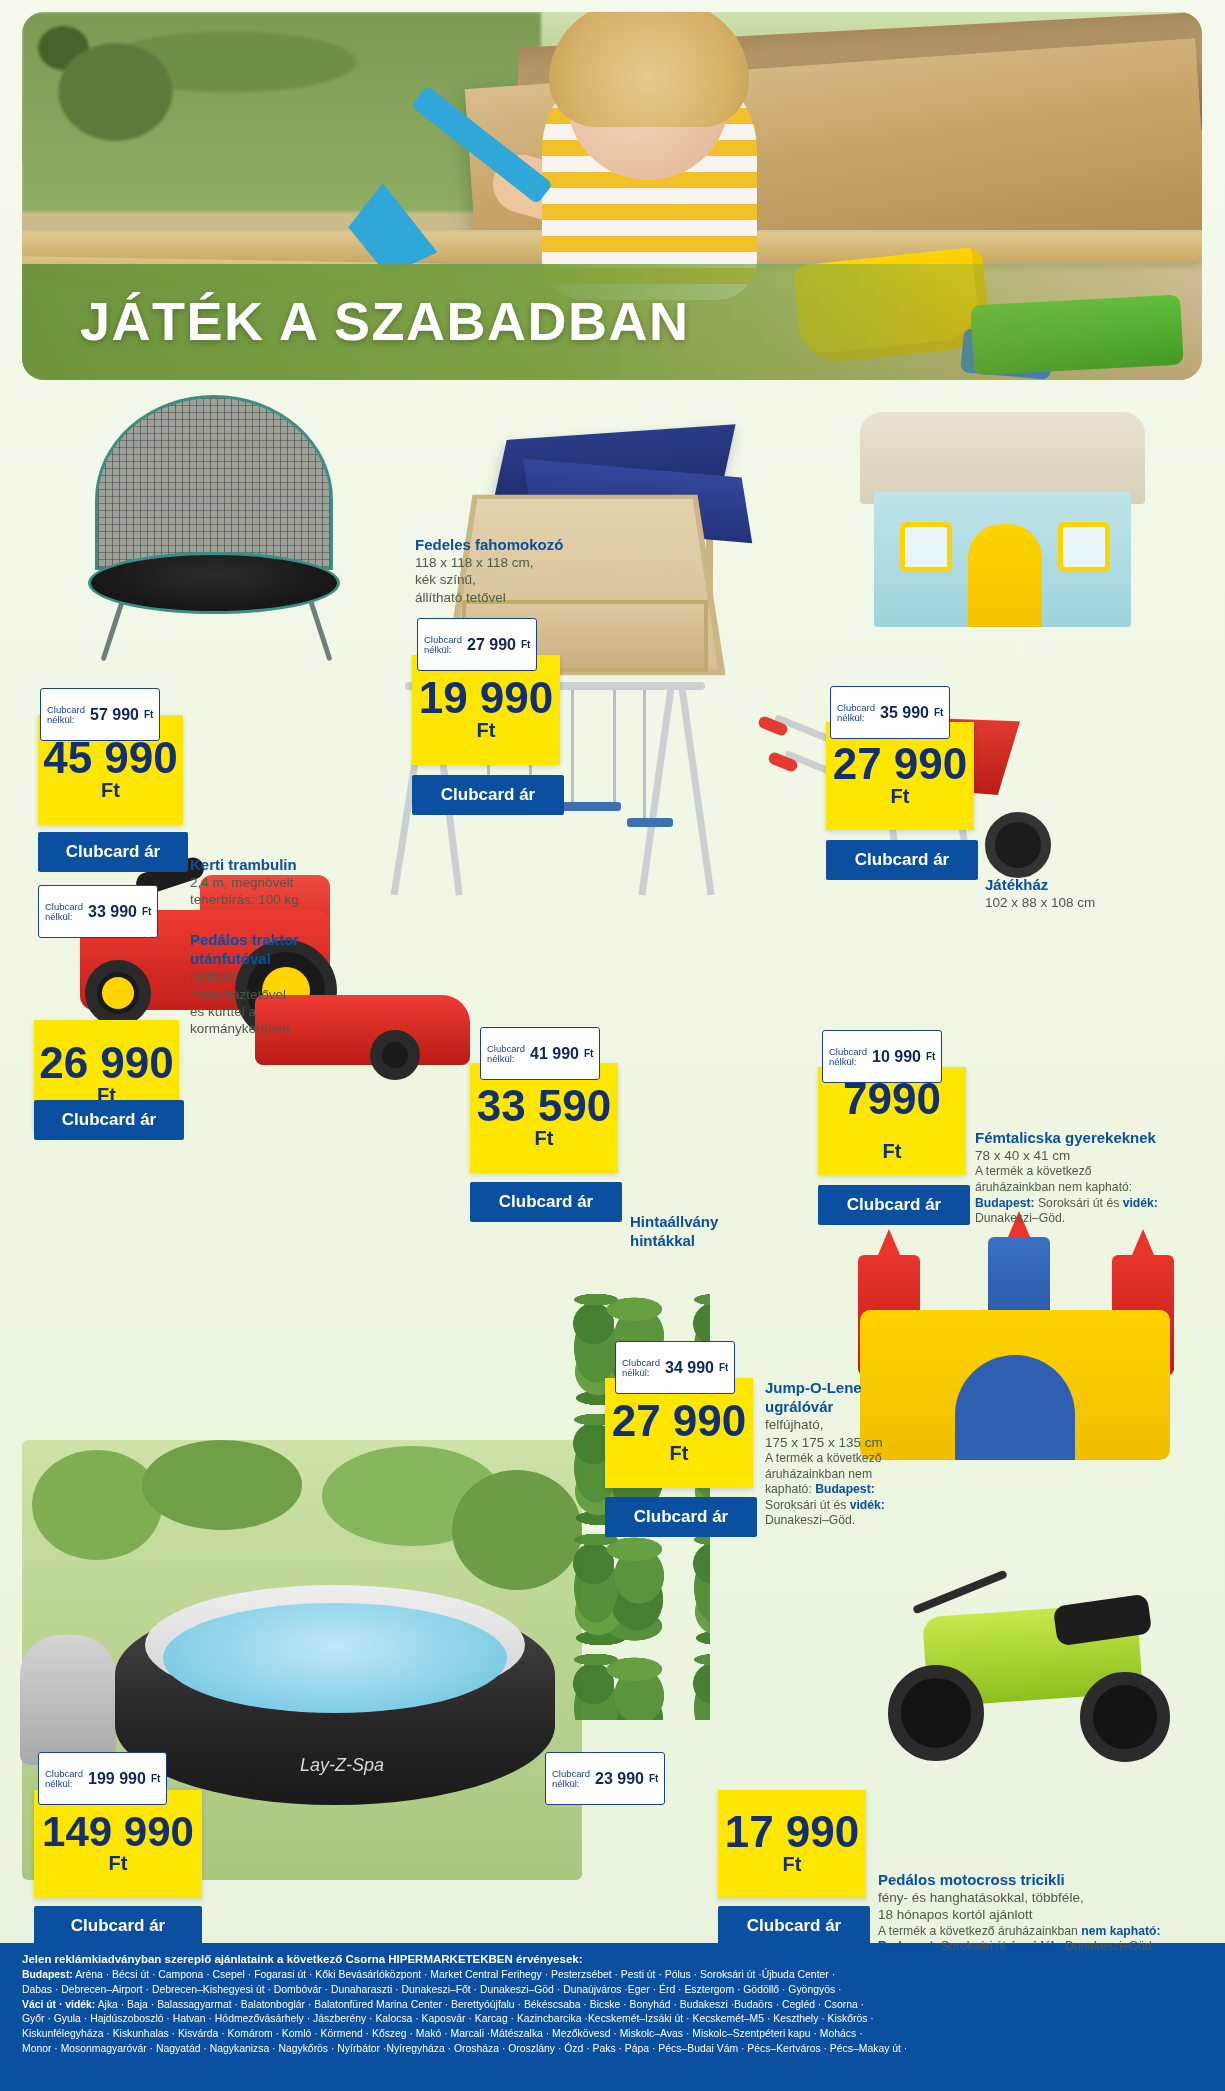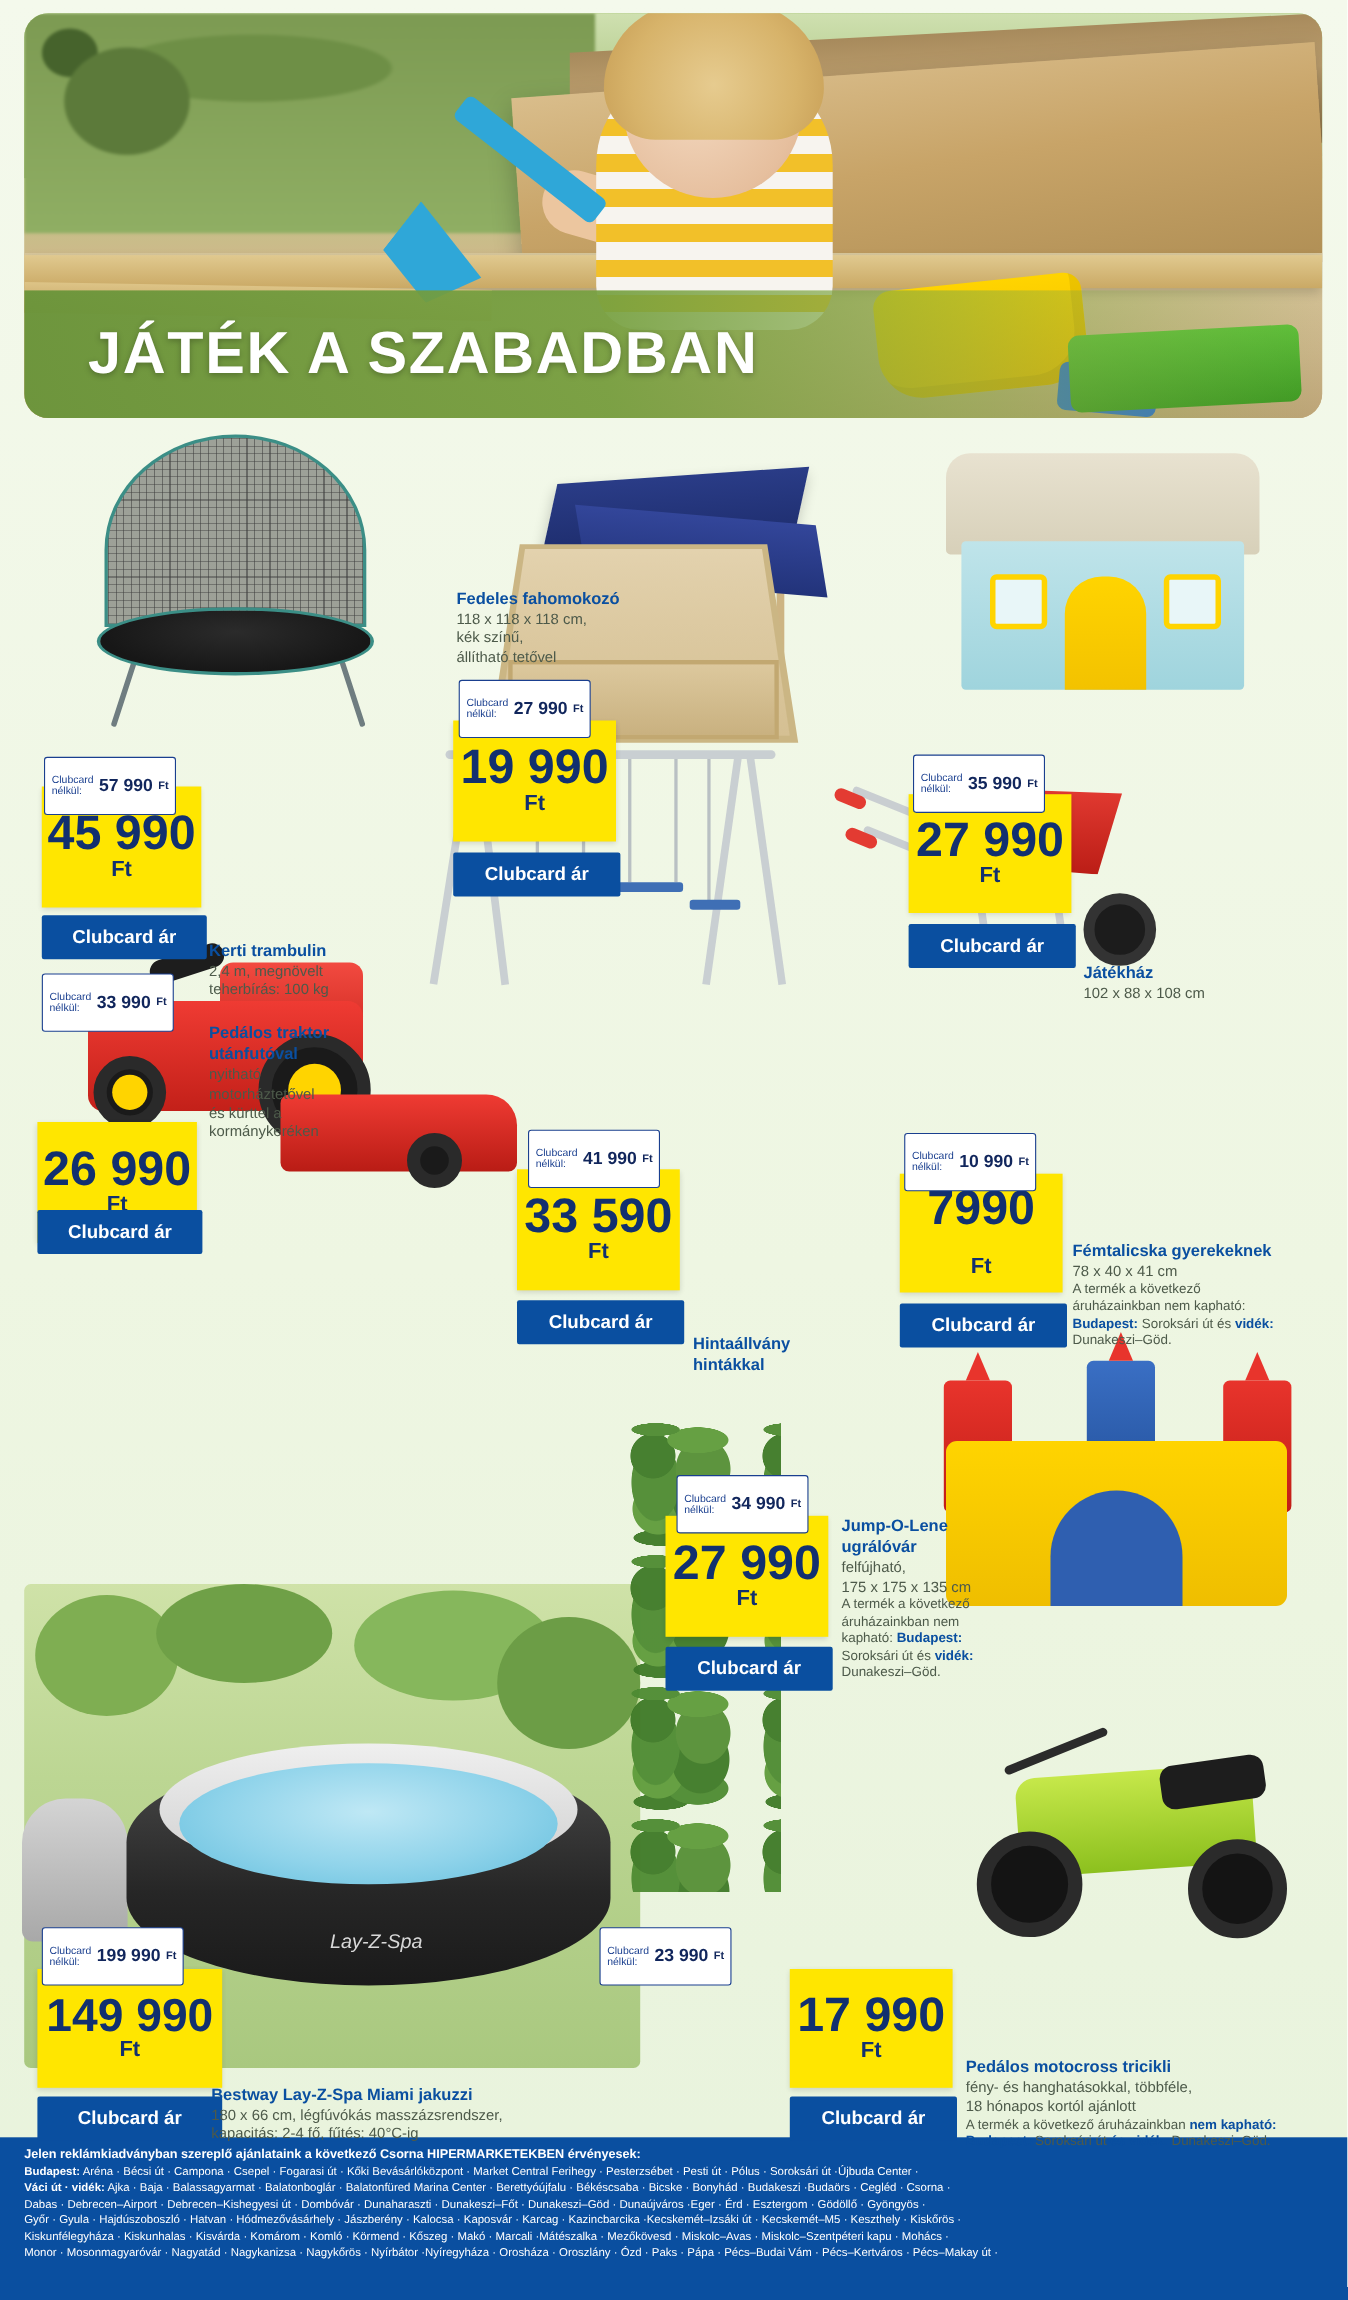--- a/index.html
+++ b/index.html
@@ -529,25 +529,20 @@
       <span>Clubcard</span><br><span>nélkül:</span>
     </span>
     <span class="amt">199 990</span>
     <span class="cur">Ft</span>
   </div>
   <div class="pricebox" style="left:34px;top:1790px;width:168px;height:108px;">
     <span class="big" style="font-size:42px;">149 990</span>
     <span class="cur" style="font-size:20px;">Ft</span>
   </div>
   <div class="ccbtn" style="left:34px;top:1906px;width:168px;height:40px;">Clubcard ár</div>
-  <div class="desc" style="left:192px;top:1895px;width:340px;">
-    <div class="t">Bestway Lay-Z-Spa Miami jakuzzi</div>
-    <div class="d" style="white-space:pre-line;">180 x 66 cm, légfúvókás masszázsrendszer,
-kapacitás: 2-4 fő, fűtés: 40°C-ig</div>
-  </div>
 
   <div class="trike">
     <div class="tk-bar"></div>
     <div class="tk-body"></div>
     <div class="tk-seat"></div>
     <div class="tk-wheel" style="left:8px;top:105px;width:96px;height:96px;"></div>
     <div class="tk-wheel" style="left:200px;top:112px;width:90px;height:90px;"></div>
   </div>
 
   <div class="cc-old" style="left:545px;top:1752px;">
@@ -572,23 +567,23 @@
       <b>és vidék:</b><span> Dunakeszi–Göd.</span>
     </div>
   </div>
 
   <div class="footer">
     <div class="fl1">Jelen reklámkiadványban szereplő ajánlataink a következő Csorna HIPERMARKETEKBEN érvényesek:</div>
     <div class="fbody">
       <div>
         <b>Budapest:</b><span> Aréna  ·  Bécsi út  ·  Campona  ·  Csepel  ·  Fogarasi út  ·  Kőki Bevásárlóközpont  ·  Market Central Ferihegy  ·  Pesterzsébet  ·  Pesti út  ·  Pólus  ·  Soroksári út ·Újbuda Center  ·</span>
       </div>
+      <div>Dabas  ·  Debrecen–Airport  ·  Debrecen–Kishegyesi út  ·  Dombóvár  ·  Dunaharaszti  ·  Dunakeszi–Főt  ·  Dunakeszi–Göd  ·  Dunaújváros ·Eger  ·  Érd  ·  Esztergom  ·  Gödöllő  ·  Gyöngyös  ·</div>
       <div>
         <b>Váci út  ·  vidék:</b><span> Ajka  ·  Baja  ·  Balassagyarmat  ·  Balatonboglár  ·  Balatonfüred Marina Center  ·  Berettyóújfalu  ·  Békéscsaba  ·  Bicske  ·  Bonyhád  ·  Budakeszi ·Budaörs  ·  Cegléd  ·  Csorna  ·</span>
       </div>
-      <div>Dabas  ·  Debrecen–Airport  ·  Debrecen–Kishegyesi út  ·  Dombóvár  ·  Dunaharaszti  ·  Dunakeszi–Főt  ·  Dunakeszi–Göd  ·  Dunaújváros ·Eger  ·  Érd  ·  Esztergom  ·  Gödöllő  ·  Gyöngyös  ·</div>
       <div>Győr  ·  Gyula  ·  Hajdúszoboszló  ·  Hatvan  ·  Hódmezővásárhely  ·  Jászberény  ·  Kalocsa  ·  Kaposvár  ·  Karcag  ·  Kazincbarcika ·Kecskemét–Izsáki út  ·  Kecskemét–M5  ·  Keszthely  ·  Kiskőrös  ·</div>
       <div>Kiskunfélegyháza  ·  Kiskunhalas  ·  Kisvárda  ·  Komárom  ·  Komló  ·  Körmend  ·  Kőszeg  ·  Makó  ·  Marcali ·Mátészalka  ·  Mezőkövesd  ·  Miskolc–Avas  ·  Miskolc–Szentpéteri kapu  ·  Mohács  ·</div>
       <div>Monor  ·  Mosonmagyaróvár  ·  Nagyatád  ·  Nagykanizsa  ·  Nagykőrös  ·  Nyírbátor ·Nyíregyháza  ·  Orosháza  ·  Oroszlány  ·  Ózd  ·  Paks  ·  Pápa  ·  Pécs–Budai Vám  ·  Pécs–Kertváros  ·  Pécs–Makay út  ·</div>
     </div>
   </div>
 
 </div>
 
 </body></html>

